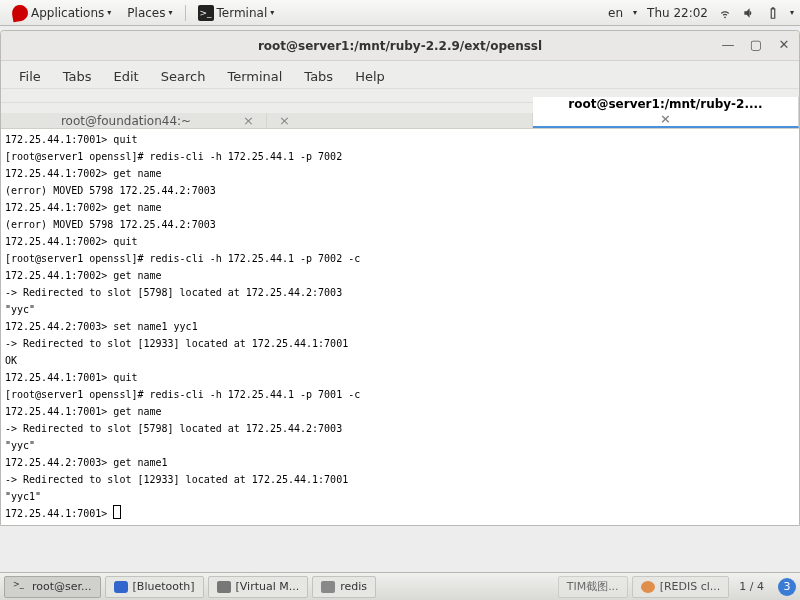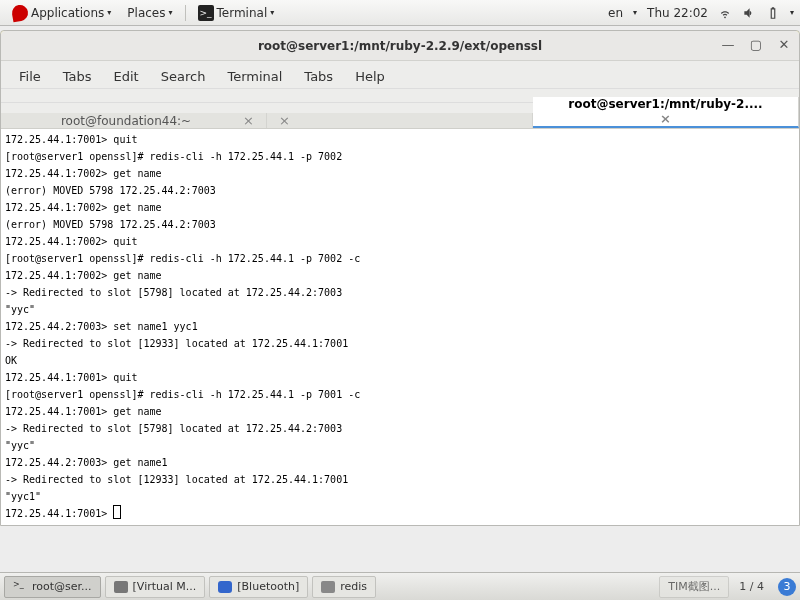--- a/index.html
+++ b/index.html
@@ -133,30 +133,34 @@
 "yyc1"
 172.25.44.1:7001&gt; <span class="cursor"></span></div>
 </div>
 
 <div class="taskbar">
   <div class="task active">
     <span class="term-icon" style="width:14px;height:14px;font-size:8px;">&gt;_</span>
     <span>root@ser...</span>
   </div>
   <div class="task">
+    <span class="mini-icon" style="background:#36c;border-radius:3px;"></span>
+    <span>[Bluetooth]</span>
+  </div>
+  <div class="task">
     <span class="mini-icon" style="background:#777;"></span>
     <span>[Virtual M...</span>
-  </div>
-  <div class="task">
-    <span class="mini-icon" style="background:#36c;border-radius:3px;"></span>
-    <span>[Bluetooth]</span>
   </div>
   <div class="task">
     <span class="mini-icon" style="background:#888;"></span>
     <span>redis</span>
   </div>
   <div class="spacer-flex"></div>
   <div class="task" style="opacity:.7">
     <span>TIM截图...</span>
   </div>
+  <div class="task" style="opacity:.85">
+    <span class="mini-icon" style="background:#e08030;border-radius:50%;"></span>
+    <span>[REDIS cl...</span>
+  </div>
   <span class="ws">1 / 4</span>
   <span class="circle">3</span>
 </div>
 
 </body></html>

